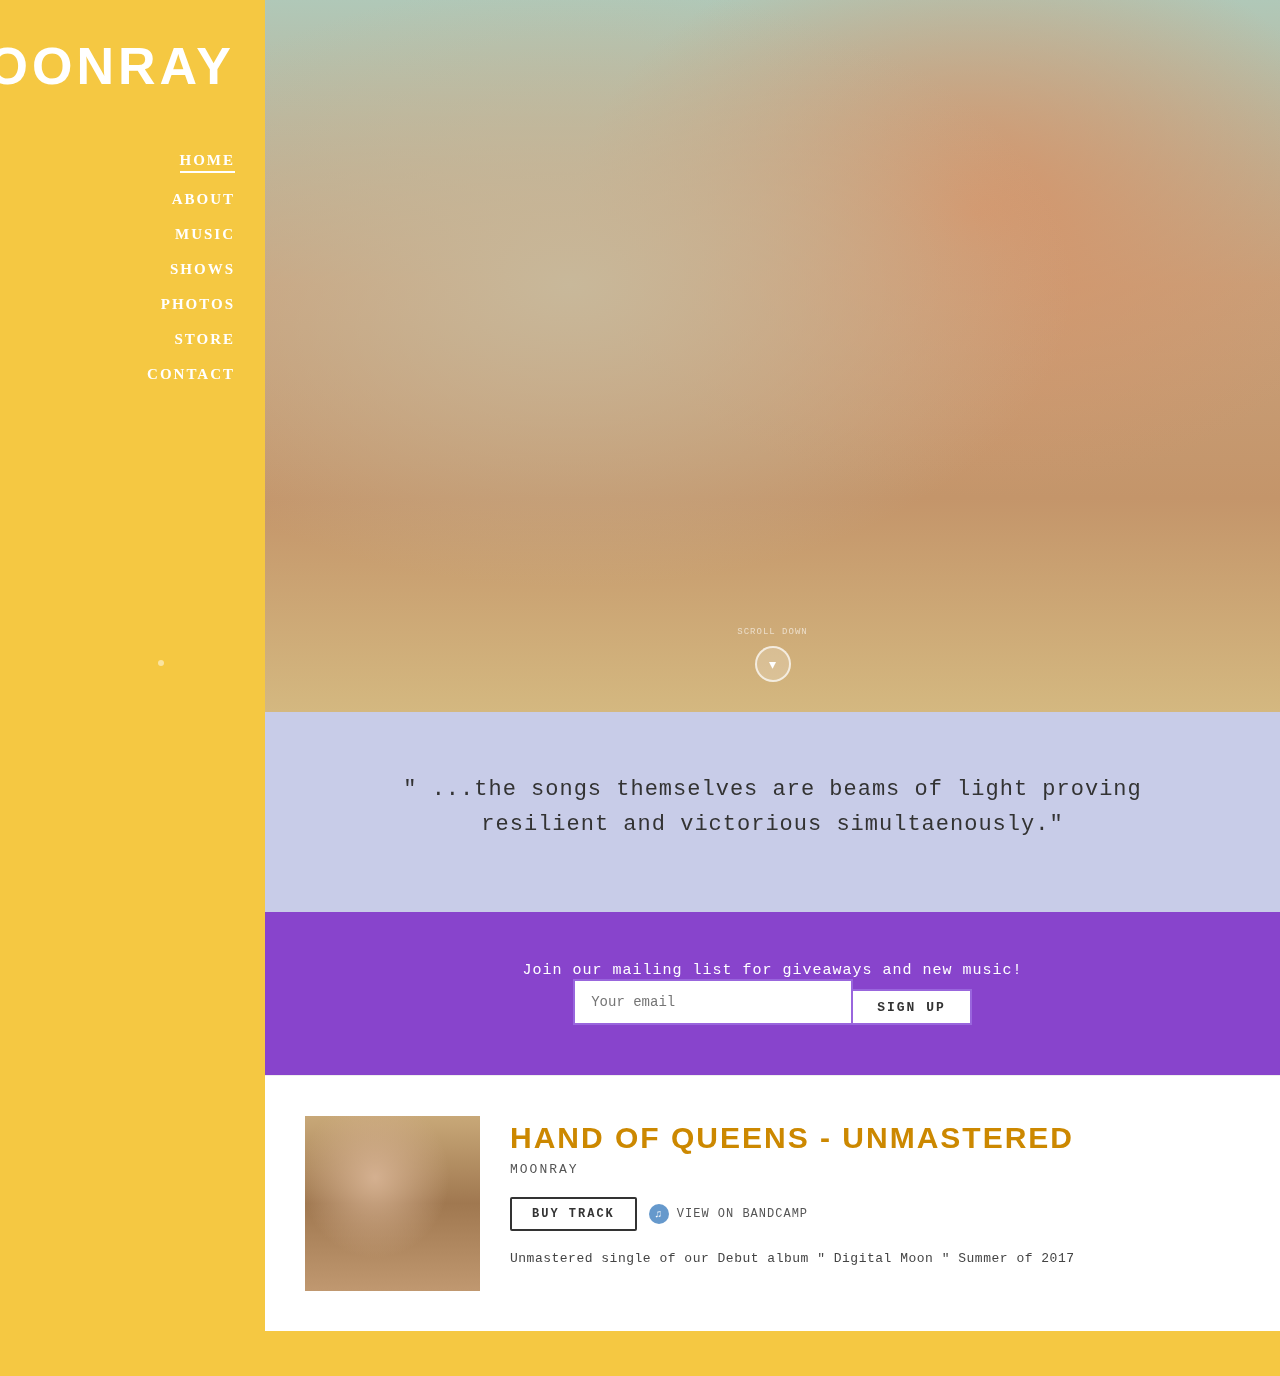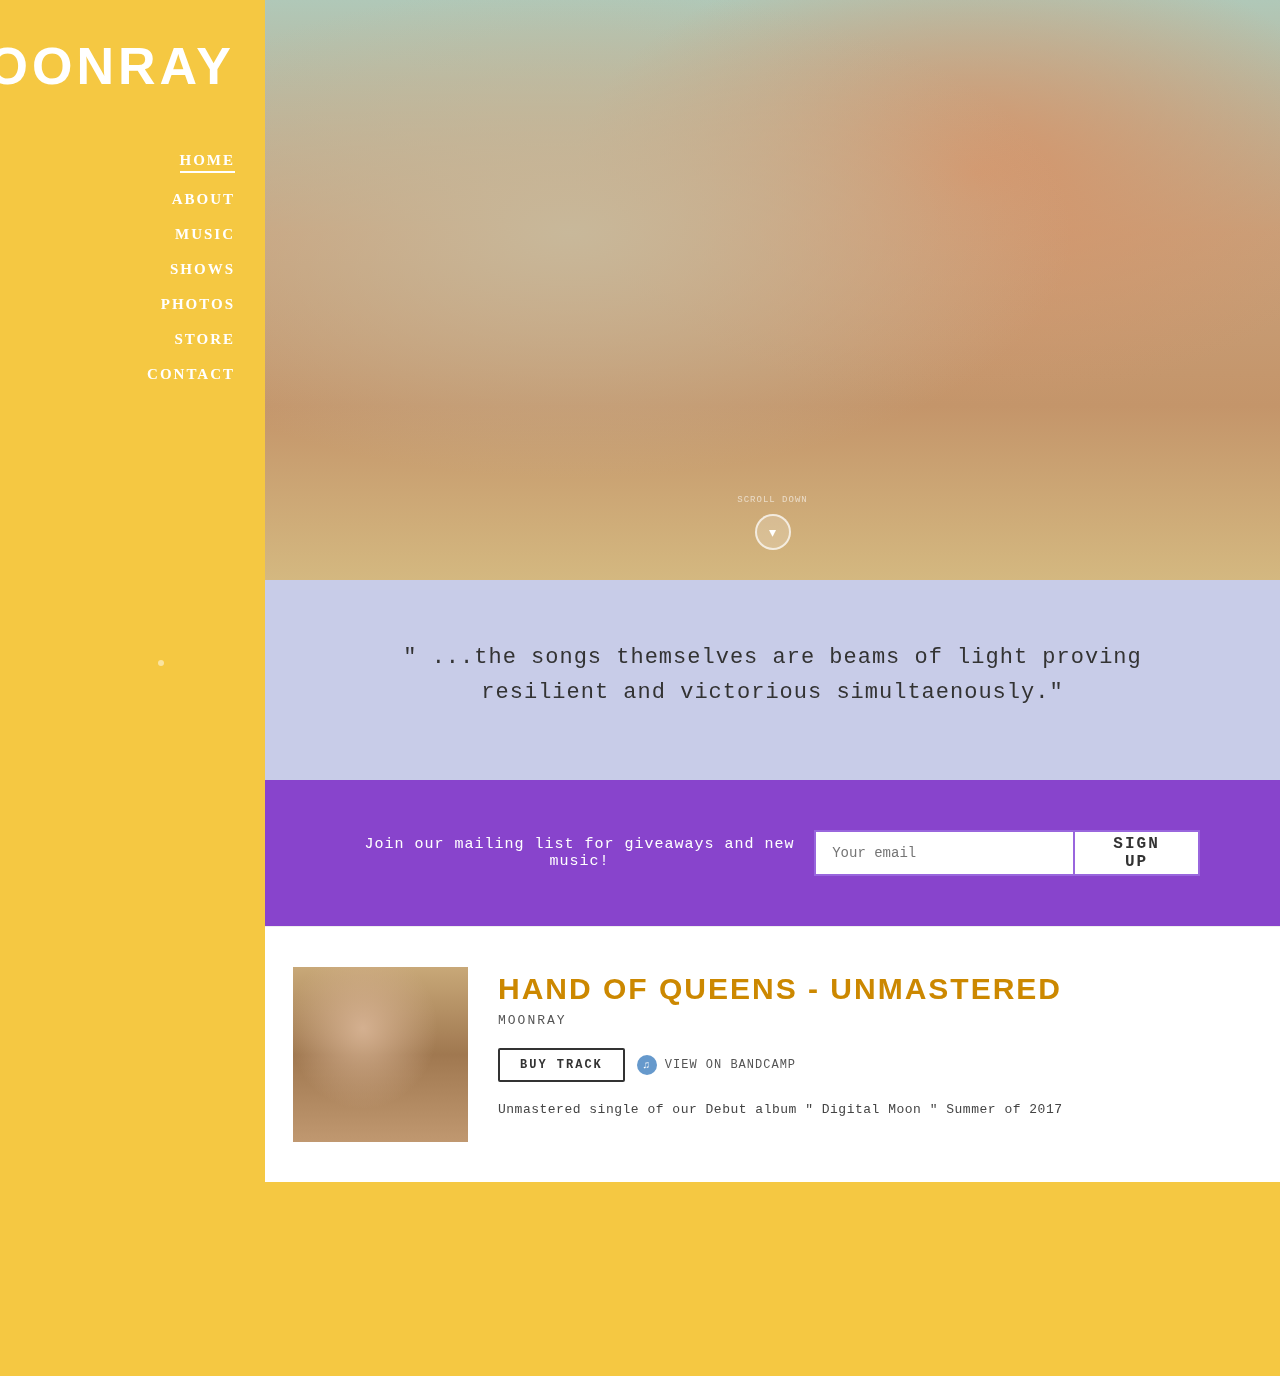--- a/index.html
+++ b/index.html
@@ -50,21 +50,21 @@
     }
 
     
     .main {
       margin-left: 265px;
     }
 
     
     .hero {
       width: 100%;
-      height: 580px;
+      height: 712px;
       background: linear-gradient(135deg, #b8d4c8 0%, #c9a87c 30%, #d4956b 50%, #c4a882 70%, #e8c4a0 100%);
       position: relative;
       overflow: hidden;
       display: flex;
       align-items: center;
       justify-content: center;
     }
     .hero-bg {
       position: absolute;
       inset: 0;
@@ -121,21 +121,21 @@
       color: #555;
       font-family: 'Courier New', monospace;
       letter-spacing: 1px;
     }
 
     
     .mailing-section {
       background: #8844cc;
       padding: 50px 80px;
       display: flex;
-      flex-direction: row;
+      flex-direction: column;
       align-items: center;
     }
     .mailing-text {
       color: #fff;
       font-size: 15px;
       font-family: 'Courier New', monospace;
       letter-spacing: 1px;
       text-align: center;
     }
     .mailing-form {
@@ -148,38 +148,38 @@
       height: 46px;
       padding: 0 16px;
       border: 2px solid #9966dd;
       background: #fff;
       font-size: 14px;
       font-family: 'Courier New', monospace;
       color: #888;
       outline: none;
     }
     .signup-btn {
-      height: 46px;
+      height: 36px;
       padding: 0 24px;
       background: #fff;
       border: 2px solid #9966dd;
       border-left: none;
       color: #333;
-      font-size: 16px;
+      font-size: 13px;
       font-weight: 700;
       font-family: 'Courier New', monospace;
       letter-spacing: 2px;
       cursor: pointer;
       text-transform: uppercase;
     }
 
     
     .album-section {
       background: #fff;
-      padding: 40px 28px;
+      padding: 40px 40px;
       display: flex;
       gap: 30px;
       align-items: flex-start;
       border-top: 1px solid #eee;
     }
     .album-art {
       width: 175px;
       height: 175px;
       background: linear-gradient(135deg, #c8b090 0%, #a08060 30%, #d4a878 60%, #c09060 100%);
       flex-shrink: 0;

